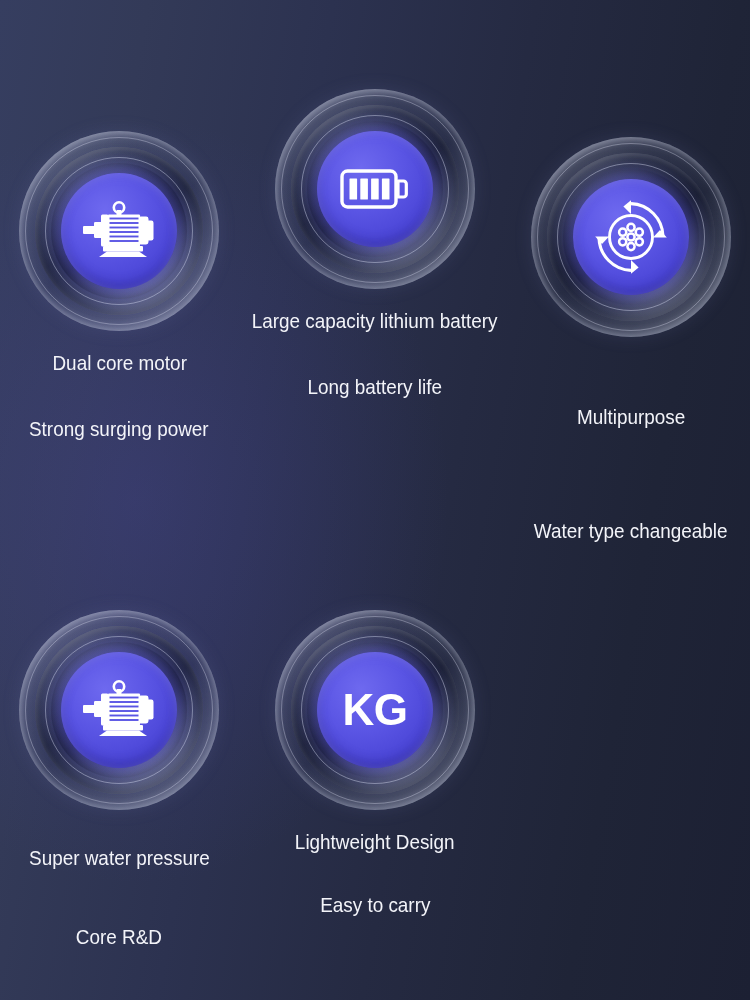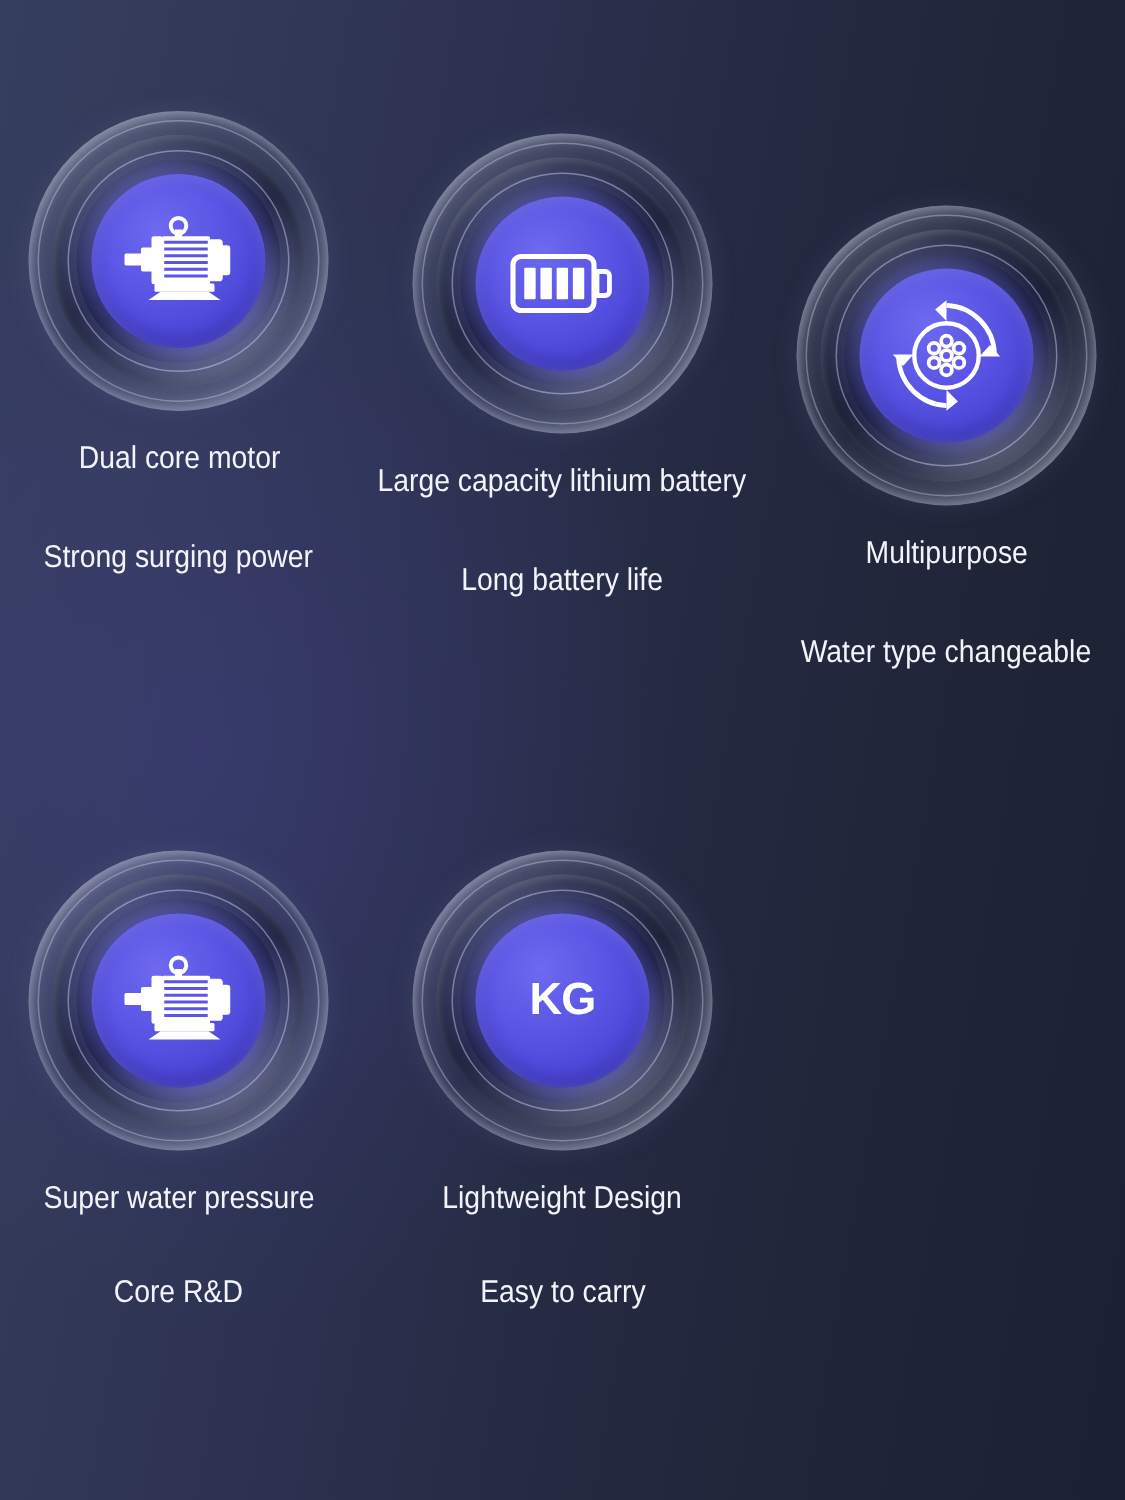--- a/index.html
+++ b/index.html
@@ -103,21 +103,21 @@
     box-shadow:
       inset 0 2px 10px rgba(160,158,255,0.40),
       inset 0 -4px 12px rgba(30,26,110,0.45),
       0 0 26px rgba(92,86,232,0.55);
     display:flex; align-items:center; justify-content:center;
   }
   .disc svg { display:block; overflow:visible; }
   .kg-text {
     font-family:"Liberation Sans", sans-serif;
     font-weight:bold;
-    font-size:30px;
+    font-size:44px;
     color:#ffffff;
     letter-spacing:-0.5px;
     line-height:1;
   }
 
   
   .label-main, .label-sub {
     color:#f3f4f9;
     text-align:center;
     font-family:"Liberation Sans", sans-serif;
@@ -126,21 +126,21 @@
     transform:scaleX(0.90);
   }
   .label-main { font-size:21px; }
   .label-sub  { font-size:21px; }
 </style>
 </head>
 <body>
 
 <div class="feature-grid">
 
-  <div class="feature-cell" style="padding-top:74px;">
+  <div class="feature-cell" style="padding-top:118px;margin-top:13px;">
     <div class="btn-wrap">
       <div class="ring-outer"></div>
       <div class="ring-edge"></div>
       <div class="ring-groove"></div>
       <div class="ring-inner-edge"></div>
       <div class="ring-well"></div>
       <div class="disc-glow"></div>
       <div class="disc">
         <svg width="74" height="60" viewBox="0 0 74 60" fill="none">
           <g fill="#ffffff">
@@ -188,21 +188,21 @@
             <rect x="31.1" y="11.5" width="7.6" height="21" rx="0.6"></rect>
             <rect x="41.9" y="11.5" width="7.6" height="21" rx="0.6"></rect>
           </g>
         </svg>
       </div>
     </div>
     <div class="label-main" style="margin-top:20px;">Large capacity lithium battery</div>
     <div class="label-sub" style="margin-top:42px;">Long battery life</div>
   </div>
 
-  <div class="feature-cell" style="padding-top:137px;">
+  <div class="feature-cell" style="padding-top:137px;gap:48px;">
     <div class="btn-wrap">
       <div class="ring-outer"></div>
       <div class="ring-edge"></div>
       <div class="ring-groove"></div>
       <div class="ring-inner-edge"></div>
       <div class="ring-well"></div>
       <div class="disc-glow"></div>
       <div class="disc">
         <svg width="76" height="76" viewBox="0 0 76 76" fill="none">
 
@@ -225,21 +225,21 @@
             <circle cx="46.3" cy="33.2" r="3.6"></circle>
             <circle cx="46.3" cy="42.8" r="3.6"></circle>
           </g>
         </svg>
       </div>
     </div>
     <div class="label-main" style="margin-top:20px;">Multipurpose</div>
     <div class="label-sub" style="margin-top:42px;">Water type changeable</div>
   </div>
 
-  <div class="feature-cell" style="padding-top:67px;">
+  <div class="feature-cell" style="padding-top:67px;gap:16px;">
     <div class="btn-wrap">
       <div class="ring-outer"></div>
       <div class="ring-edge"></div>
       <div class="ring-groove"></div>
       <div class="ring-inner-edge"></div>
       <div class="ring-well"></div>
       <div class="disc-glow"></div>
       <div class="disc">
         <svg width="74" height="60" viewBox="0 0 74 60" fill="none">
           <g fill="#ffffff">

